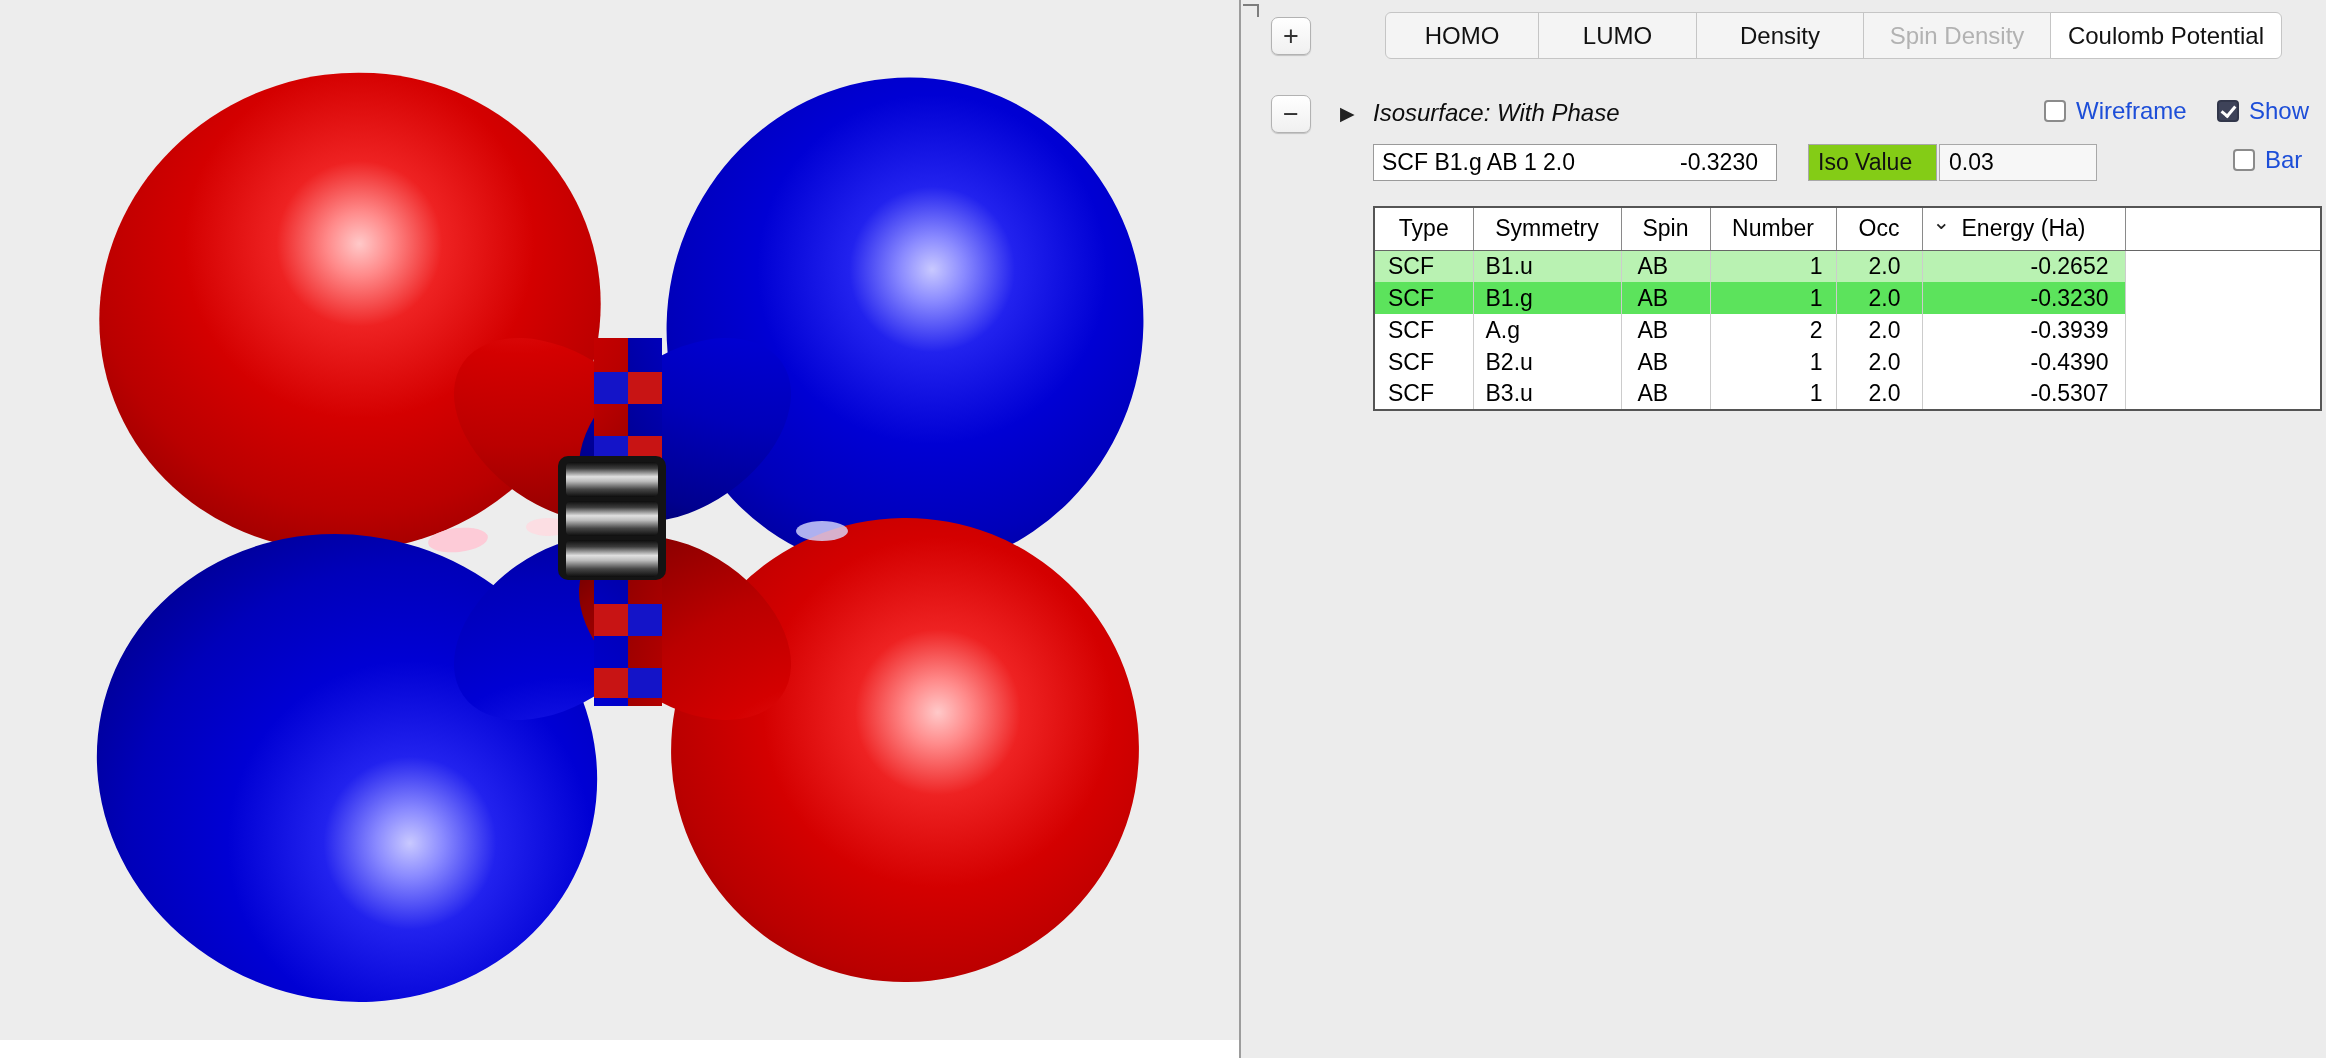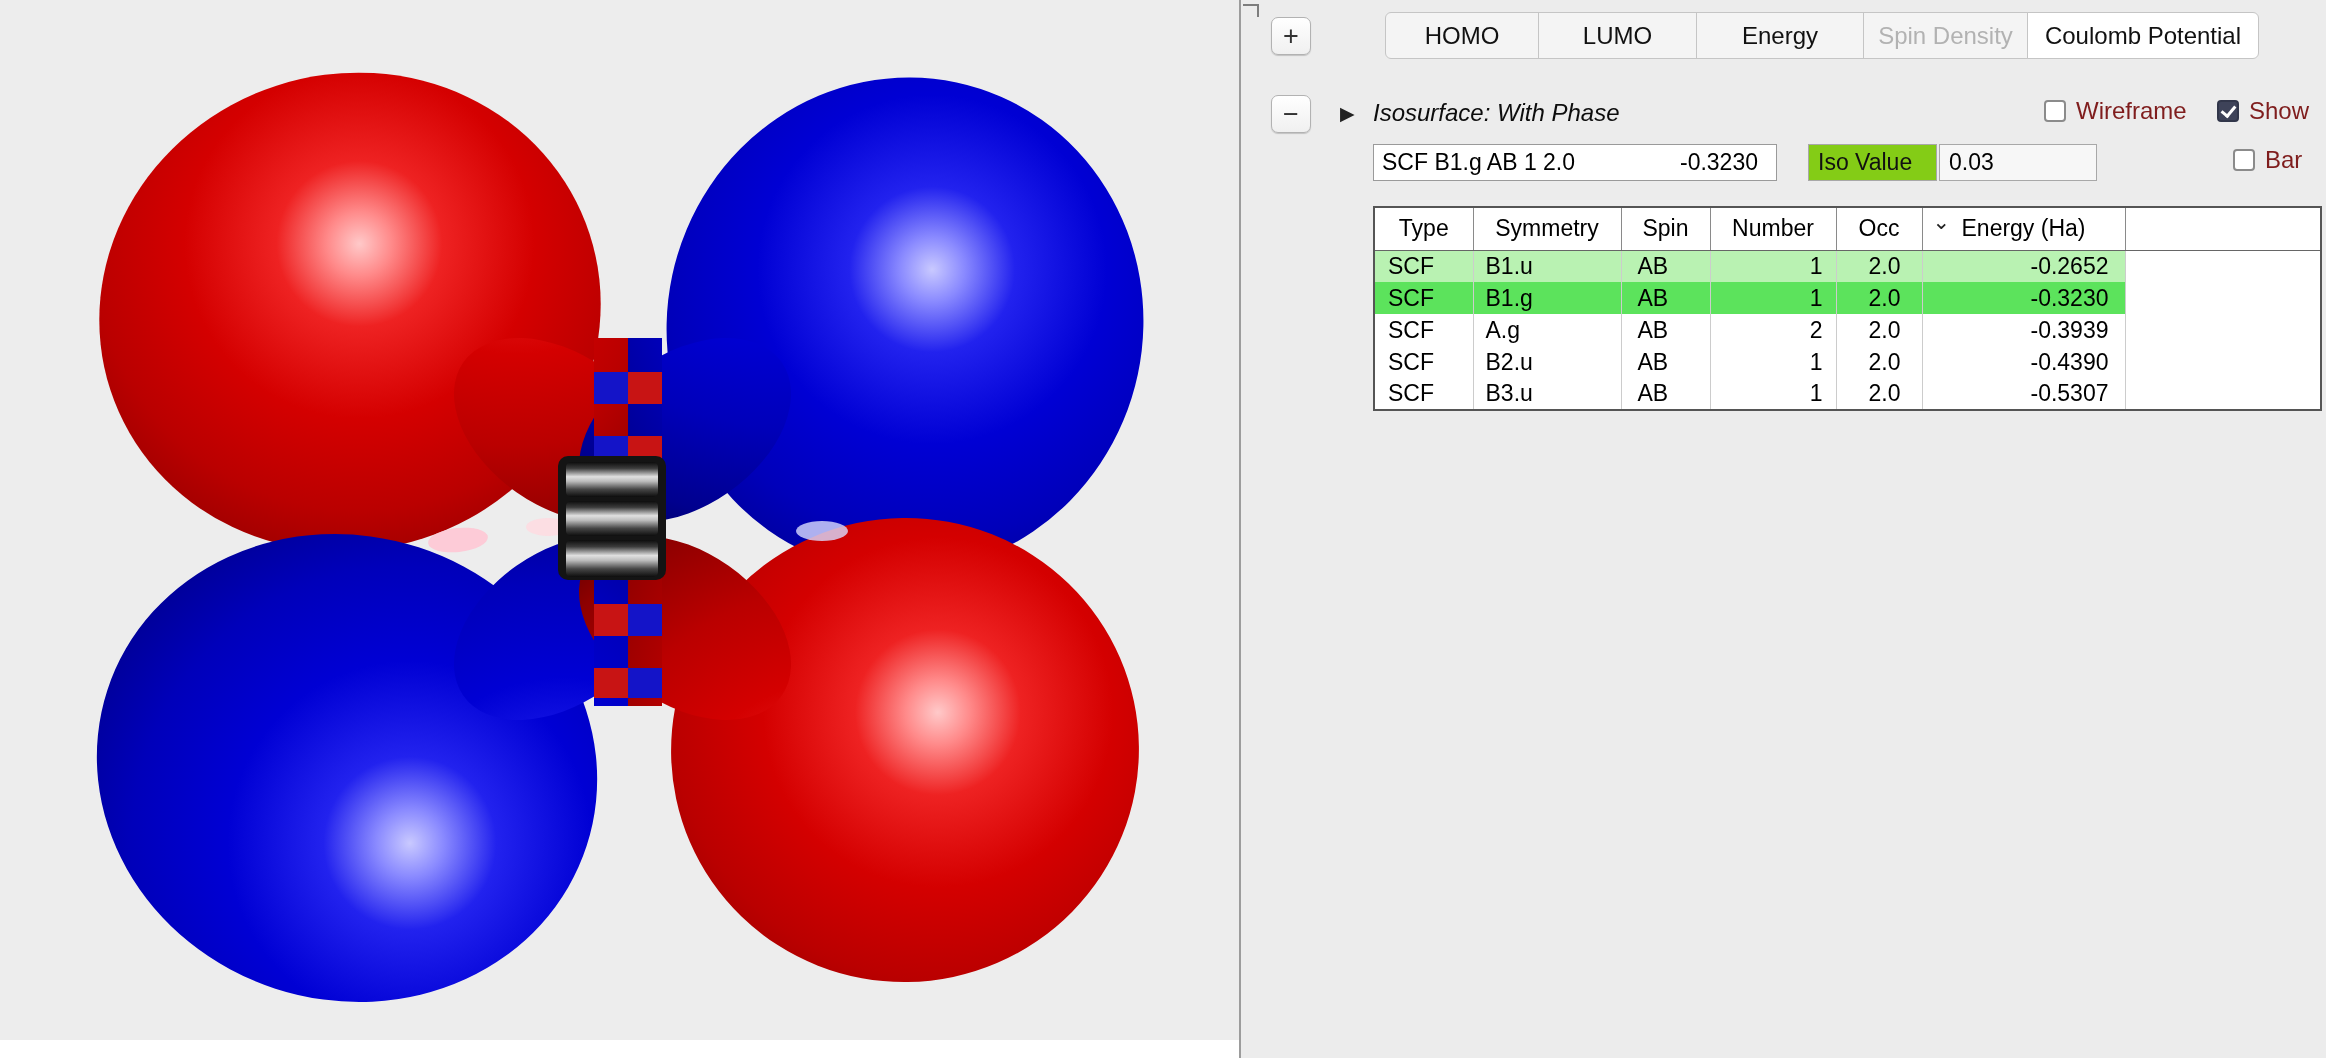--- a/index.html
+++ b/index.html
@@ -23,29 +23,29 @@
             color:#333; text-align:center; box-shadow:0 1px 1px rgba(0,0,0,.18); cursor:default; }
   .add-btn { left:30px; top:17px; }
   .minus-btn { left:30px; top:95px; }
 
   .tabs { position:absolute; left:144px; top:12px; height:47px; display:flex; }
   .tab { height:47px; border:1px solid #c5c5c5; background:#f4f4f4; font-family:inherit; font-size:24px;
          color:#111; margin-left:-1px; padding:0; cursor:default; }
   .tab:nth-child(1) { width:154px; margin-left:0; border-radius:6px 0 0 6px; }
   .tab:nth-child(2) { width:159px; }
   .tab:nth-child(3) { width:168px; }
-  .tab:nth-child(4) { width:165px; }
+  .tab:nth-child(4) { width:188px; }
   .tab:nth-child(5) { width:232px; border-radius:0 6px 6px 0; }
   .tab.disabled { color:#b2b2b2; }
   .tab.active { background:#ffffff; }
 
   .disclosure { position:absolute; left:99px; top:102px; font-size:19px; color:#222; cursor:default; }
   .iso-title { position:absolute; left:132px; top:99px; font-size:24px; color:#0d0d0d;font-style:italic; }
 
-  .cb-row { position:absolute; display:flex; align-items:center; gap:10px; font-size:24px; color:#7f1d1d; }
+  .cb-row { position:absolute; display:flex; align-items:center; gap:10px; font-size:24px; color:#1d4ed8; }
   .cb-wireframe { left:803px; top:97px; }
   .cb-show { left:976px; top:97px; }
   .cb-bar { left:992px; top:146px;align-items:center; }
   .checkbox { width:22px; height:22px; border:2px solid #8b8b8b; border-radius:4px; background:#fff; position:relative; }
   .checkbox.checked { background:#3e4359; border-color:#31364a; }
   .checkbox.checked::after { content:""; position:absolute; left:5px; top:1px; width:6px; height:11px;
                              border-right:3px solid #fff; border-bottom:3px solid #fff; transform:rotate(40deg); }
 
   .selection-field { position:absolute; left:132px; top:144px; width:404px; height:37px; background:#ffffff;
                      border:1px solid #9a9a9a; display:flex; align-items:center; justify-content:space-between;
@@ -187,21 +187,21 @@
   <div class="splitter"></div>
 
   <div class="panel">
     <div class="corner-bracket"></div>
 
     <button class="sq-btn add-btn">+</button>
 
     <div class="tabs">
       <button class="tab">HOMO</button>
       <button class="tab">LUMO</button>
-      <button class="tab">Energy</button>
+      <button class="tab">Density</button>
       <button class="tab disabled">Spin Density</button>
       <button class="tab active">Coulomb Potential</button>
     </div>
 
     <button class="sq-btn minus-btn">−</button>
 
     <span class="disclosure">▶</span>
     <span class="iso-title">Isosurface: With Phase</span>
 
     <label class="cb-row cb-wireframe">

